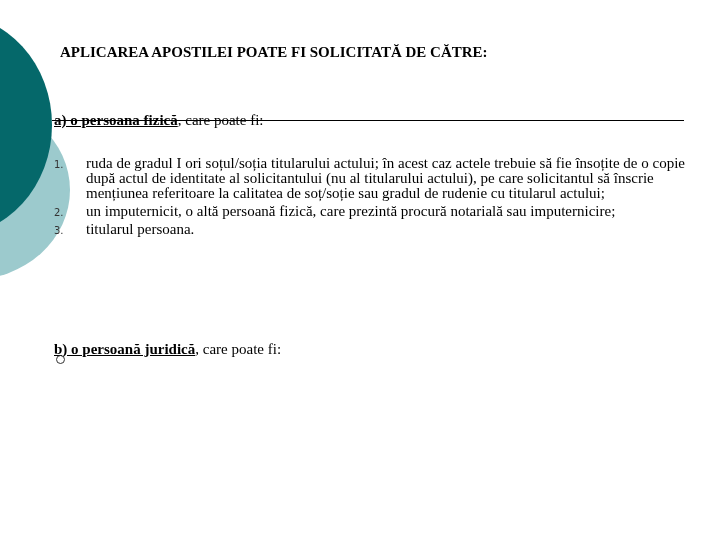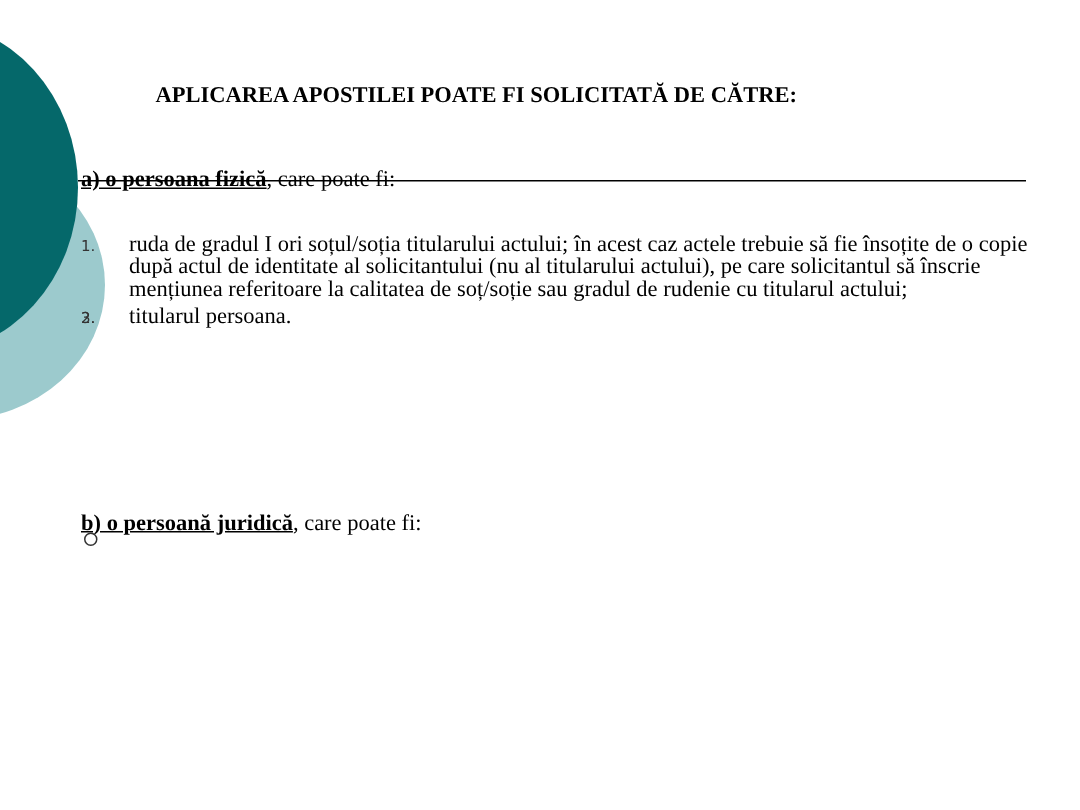--- a/index.html
+++ b/index.html
@@ -4,21 +4,21 @@
   <style>
     html, body { margin: 0; padding: 0; }
     body {
       width: 720px; height: 540px; position: relative; overflow: hidden;
       background: #ffffff; font-family: "Liberation Serif", "DejaVu Serif", serif; color: #000;
     }
     .circle { position: absolute; border-radius: 50%; }
     .circle-light { background: #9ccacd; left: -130px; top: 100px; width: 200px; height: 180px; }
     .circle-dark { background: #05686a; left: -150px; top: 14px; width: 202px; height: 222px; }
     .title {
-      position: absolute; left: 0; top: 56px; width: 575px; text-align: center;
+      position: absolute; left: 0; top: 44px; width: 575px; text-align: left;
       font-weight: bold; font-size: 15px; padding-left: 60px; box-sizing: border-box;
     }
     .rule { position: absolute; left: 52px; top: 120px; width: 632px; height: 1px; background: #000; }
     .section-head { position: absolute; left: 54px; font-size: 15px; }
     .section-head .u { font-weight: bold; text-decoration: underline; }
     .sec-a { top: 112px; }
     .sec-b { top: 328px; margin-top: 13px; }
     .list { position: absolute; left: 54px; width: 640px; margin: 0; padding: 0; list-style: none; font-size: 15px; line-height: 15px; }
     .list li { position: relative; padding-left: 32px; margin-bottom: 3px; }
     .list .num { position: absolute; left: 0; top: 1px; font-size: 10px; font-family: "DejaVu Sans", sans-serif; color: #333; }
@@ -40,20 +40,21 @@
   <span class="u">a) o persoana fizică</span><span>, care poate fi:</span>
 </div>
 
 <ol class="list list-a">
   <li>
     <span class="num">1.</span>
     <span>ruda de gradul I ori soțul/soția titularului actului; în acest caz actele trebuie să fie însoțite de o copie după actul de identitate al solicitantului (nu al titularului actului), pe care solicitantul să înscrie mențiunea referitoare la calitatea de soț/soție sau gradul de rudenie cu titularul actului;</span>
   </li>
   <li>
     <span class="num">2.</span>
+    <span>un imputernicit, o altă persoană fizică, care prezintă procură notarială sau imputernicire;</span>
   </li>
   <li>
     <span class="num">3.</span>
     <span>titularul persoana.</span>
   </li>
 </ol>
 
 <div class="section-head sec-b">
   <span class="u">b) o persoană juridică</span><span>, care poate fi:</span>
 </div>

